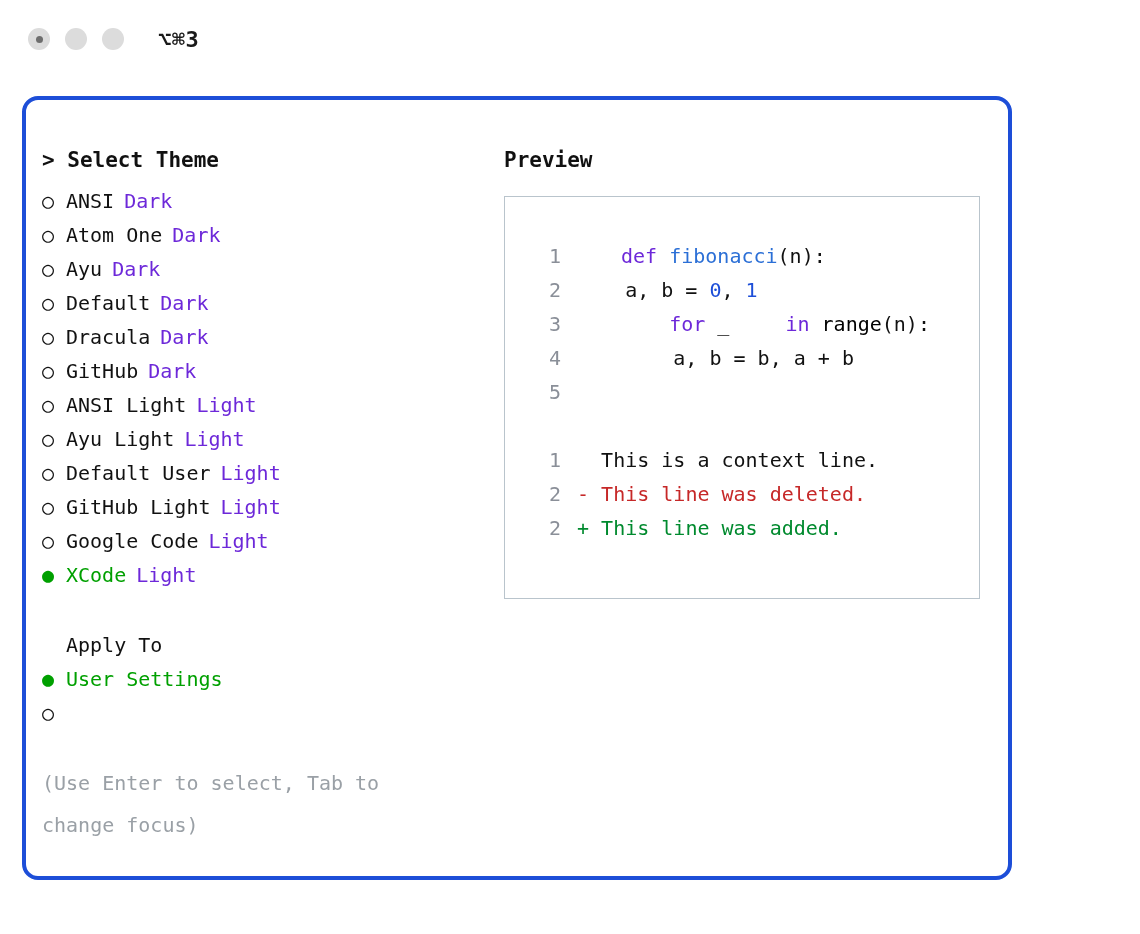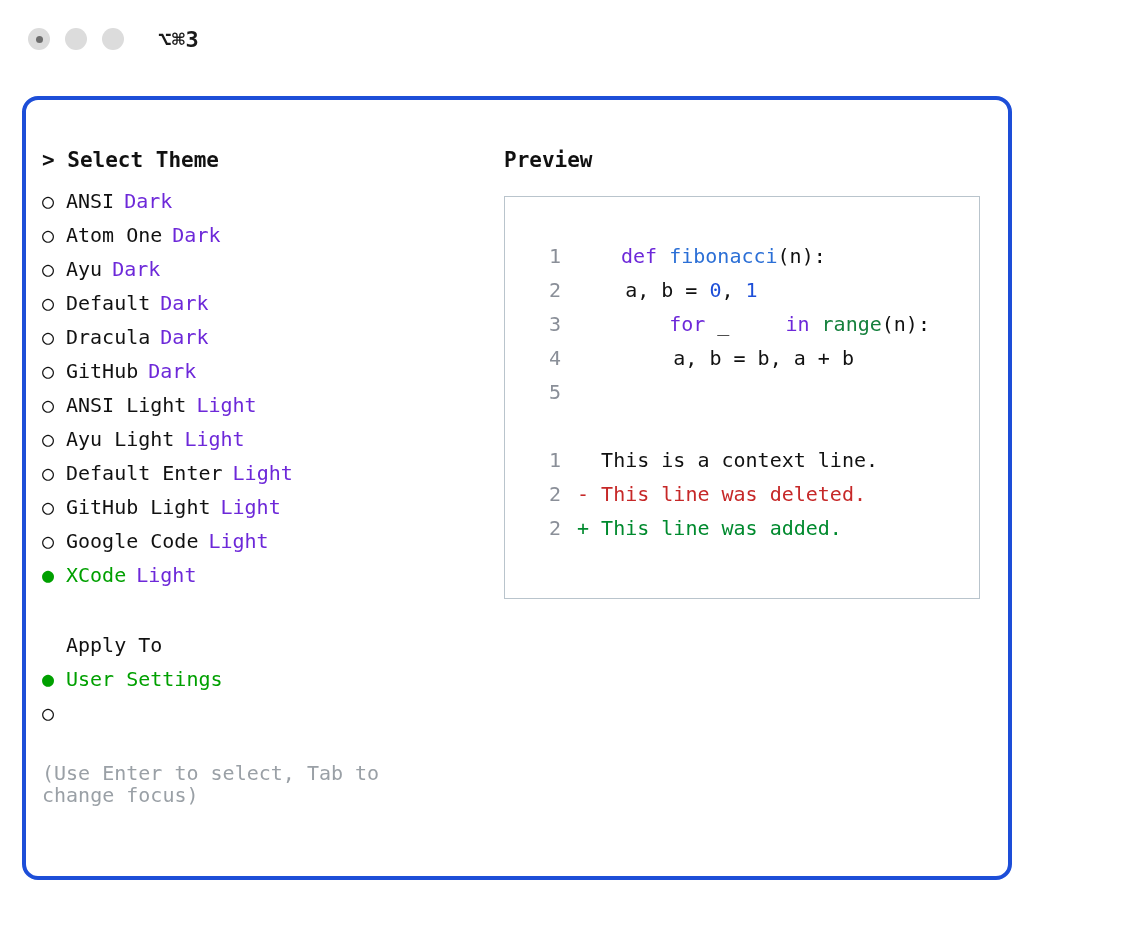--- a/index.html
+++ b/index.html
@@ -119,21 +119,21 @@
   .apply-head {
     font-size: 20px;
     line-height: 34px;
     color: #111111;
     padding-left: 24px;
     white-space: pre;
   }
   .hint {
     margin-top: 32px;
     font-size: 20px;
-    line-height: 22px;
+    line-height: 42px;
     color: #9aa0a6;
     width: 420px;
     white-space: pre-wrap;
   }
   .preview-title {
     font-size: 21px;
     font-weight: bold;
     color: #111111;
     margin-bottom: 24px;
     white-space: pre;
@@ -157,21 +157,21 @@
     flex: 0 0 34px;
     color: #8a8f98;
     text-align: right;
     margin-right: 16px;
   }
   .kw { color: #6d28d9; margin-left: 44px; }
   .fn { color: #2b6fd6; }
   .num { color: #1d4ed8; }
   .plain { color: #111111; text-align: right; }
   .punct { color: #111111; }
-  .builtin { color: #15803d; }
+  .builtin { color: #000000; }
   .diff-gap { height: 34px; }
   .del { color: #c62828; }
   .add { color: #008a2e; }
   .ctx { color: #111111; }
 </style>
 </head>
 <body>
 
 <div class="window">
 
@@ -192,21 +192,21 @@
       <div class="head-line">&gt; Select Theme</div>
       <div id="theme-list">
           <div class="theme-row"><span class="bullet">○</span><span class="theme-name">ANSI</span><span class="variant">Dark</span></div>
           <div class="theme-row"><span class="bullet">○</span><span class="theme-name">Atom One</span><span class="variant">Dark</span></div>
           <div class="theme-row"><span class="bullet">○</span><span class="theme-name">Ayu</span><span class="variant">Dark</span></div>
           <div class="theme-row"><span class="bullet">○</span><span class="theme-name">Default</span><span class="variant">Dark</span></div>
           <div class="theme-row"><span class="bullet">○</span><span class="theme-name">Dracula</span><span class="variant">Dark</span></div>
           <div class="theme-row"><span class="bullet">○</span><span class="theme-name">GitHub</span><span class="variant">Dark</span></div>
           <div class="theme-row"><span class="bullet">○</span><span class="theme-name">ANSI Light</span><span class="variant">Light</span></div>
           <div class="theme-row"><span class="bullet">○</span><span class="theme-name">Ayu Light</span><span class="variant">Light</span></div>
-          <div class="theme-row"><span class="bullet">○</span><span class="theme-name">Default Enter</span><span class="variant">Light</span></div>
+          <div class="theme-row"><span class="bullet">○</span><span class="theme-name">Default User</span><span class="variant">Light</span></div>
           <div class="theme-row"><span class="bullet">○</span><span class="theme-name">GitHub Light</span><span class="variant">Light</span></div>
           <div class="theme-row"><span class="bullet">○</span><span class="theme-name">Google Code</span><span class="variant">Light</span></div>
           <div class="theme-row"><span class="bullet sel">●</span><span class="theme-name sel">XCode</span><span class="variant">Light</span></div>
         </div>
 
       <div class="section-gap"></div>
       <div class="apply-head">Apply To</div>
       <div id="apply-list">
           <div class="theme-row"><span class="bullet sel">●</span><span class="theme-name sel">User Settings</span></div>
           <div class="theme-row"><span class="bullet">○</span></div>

